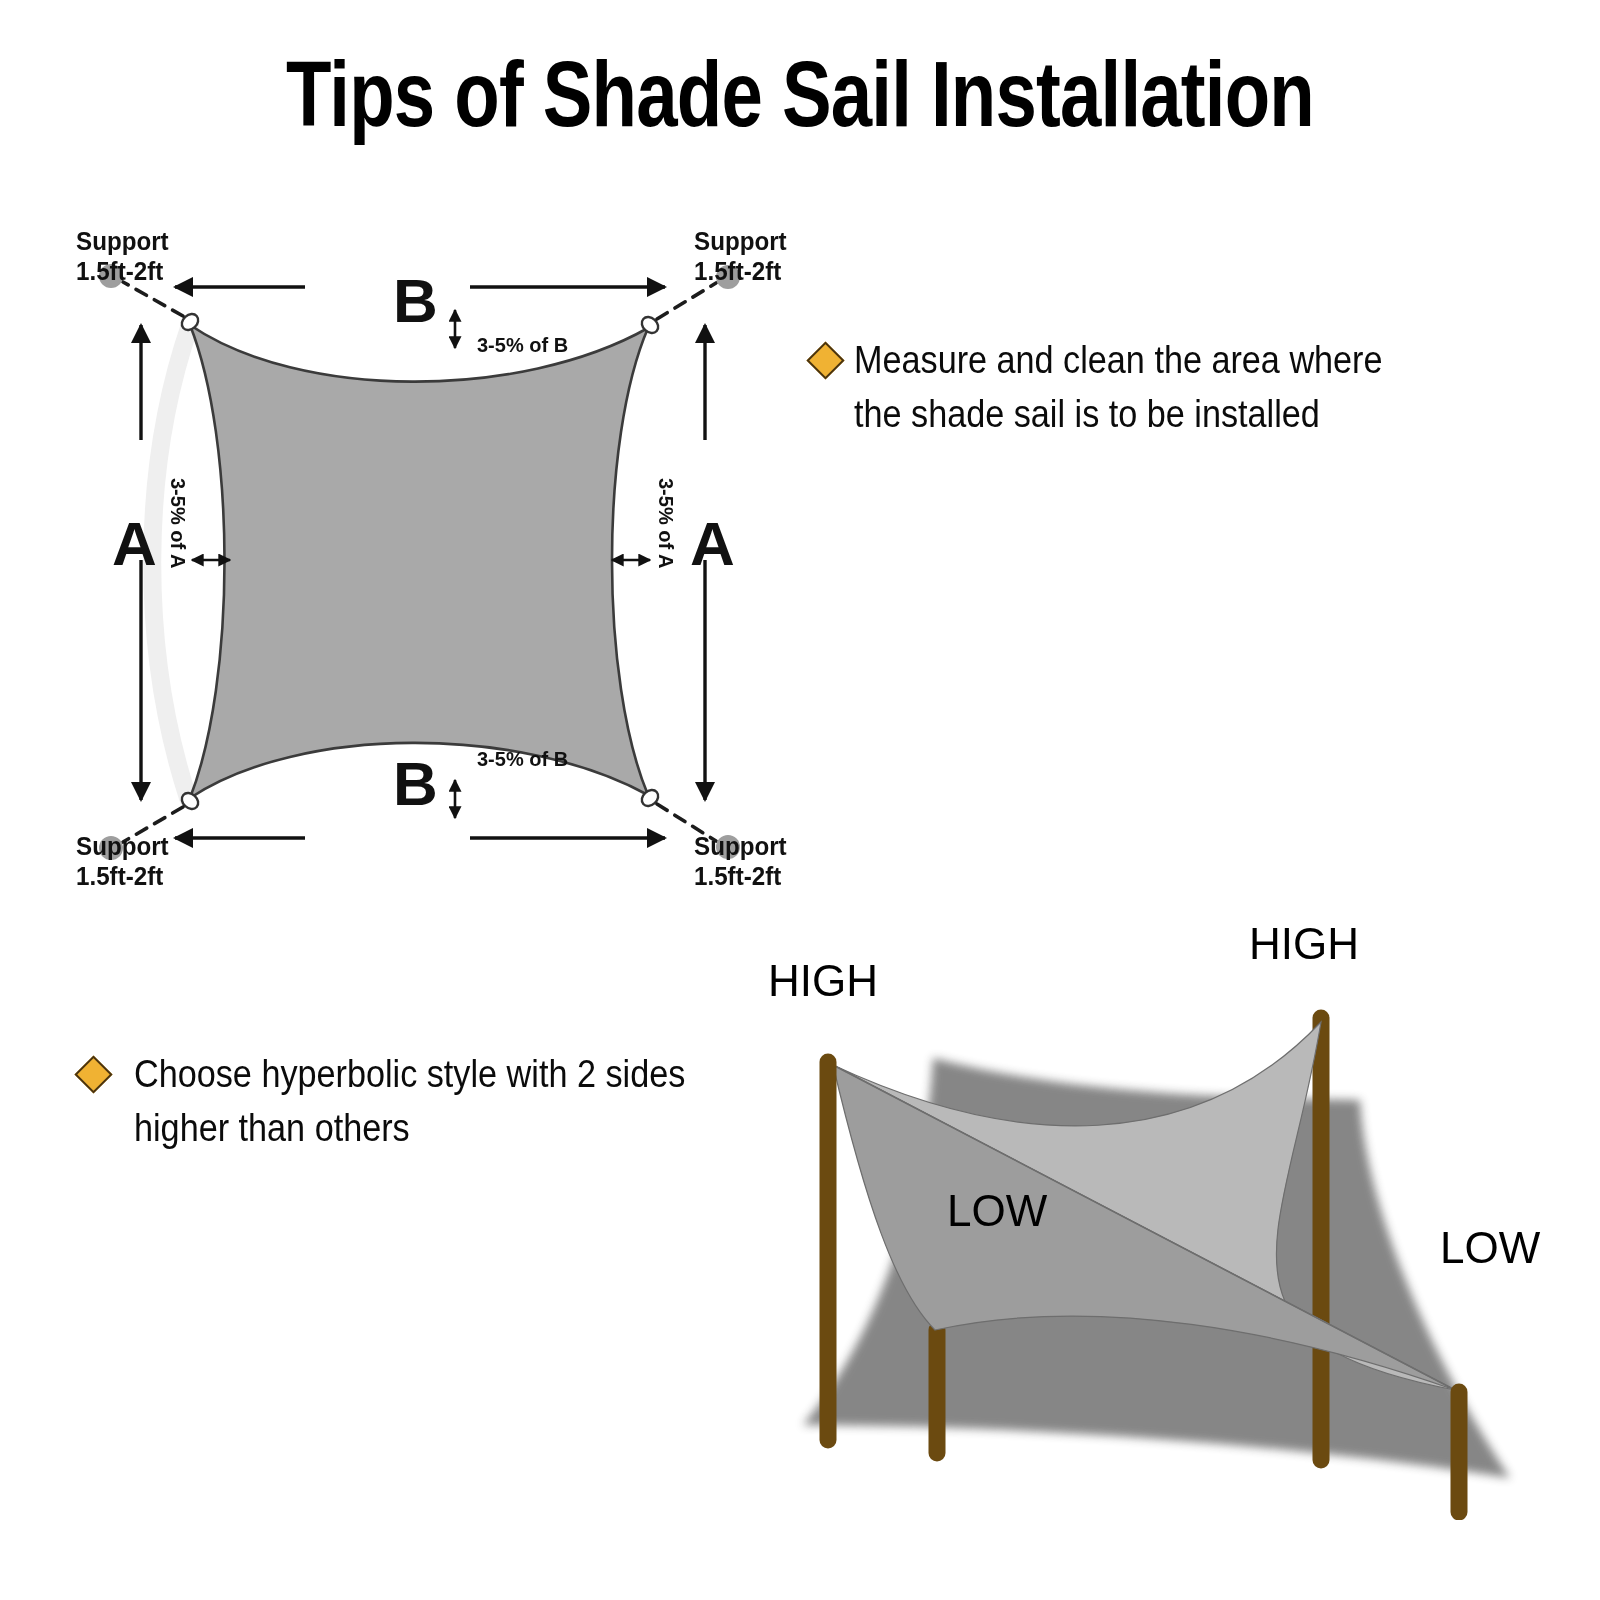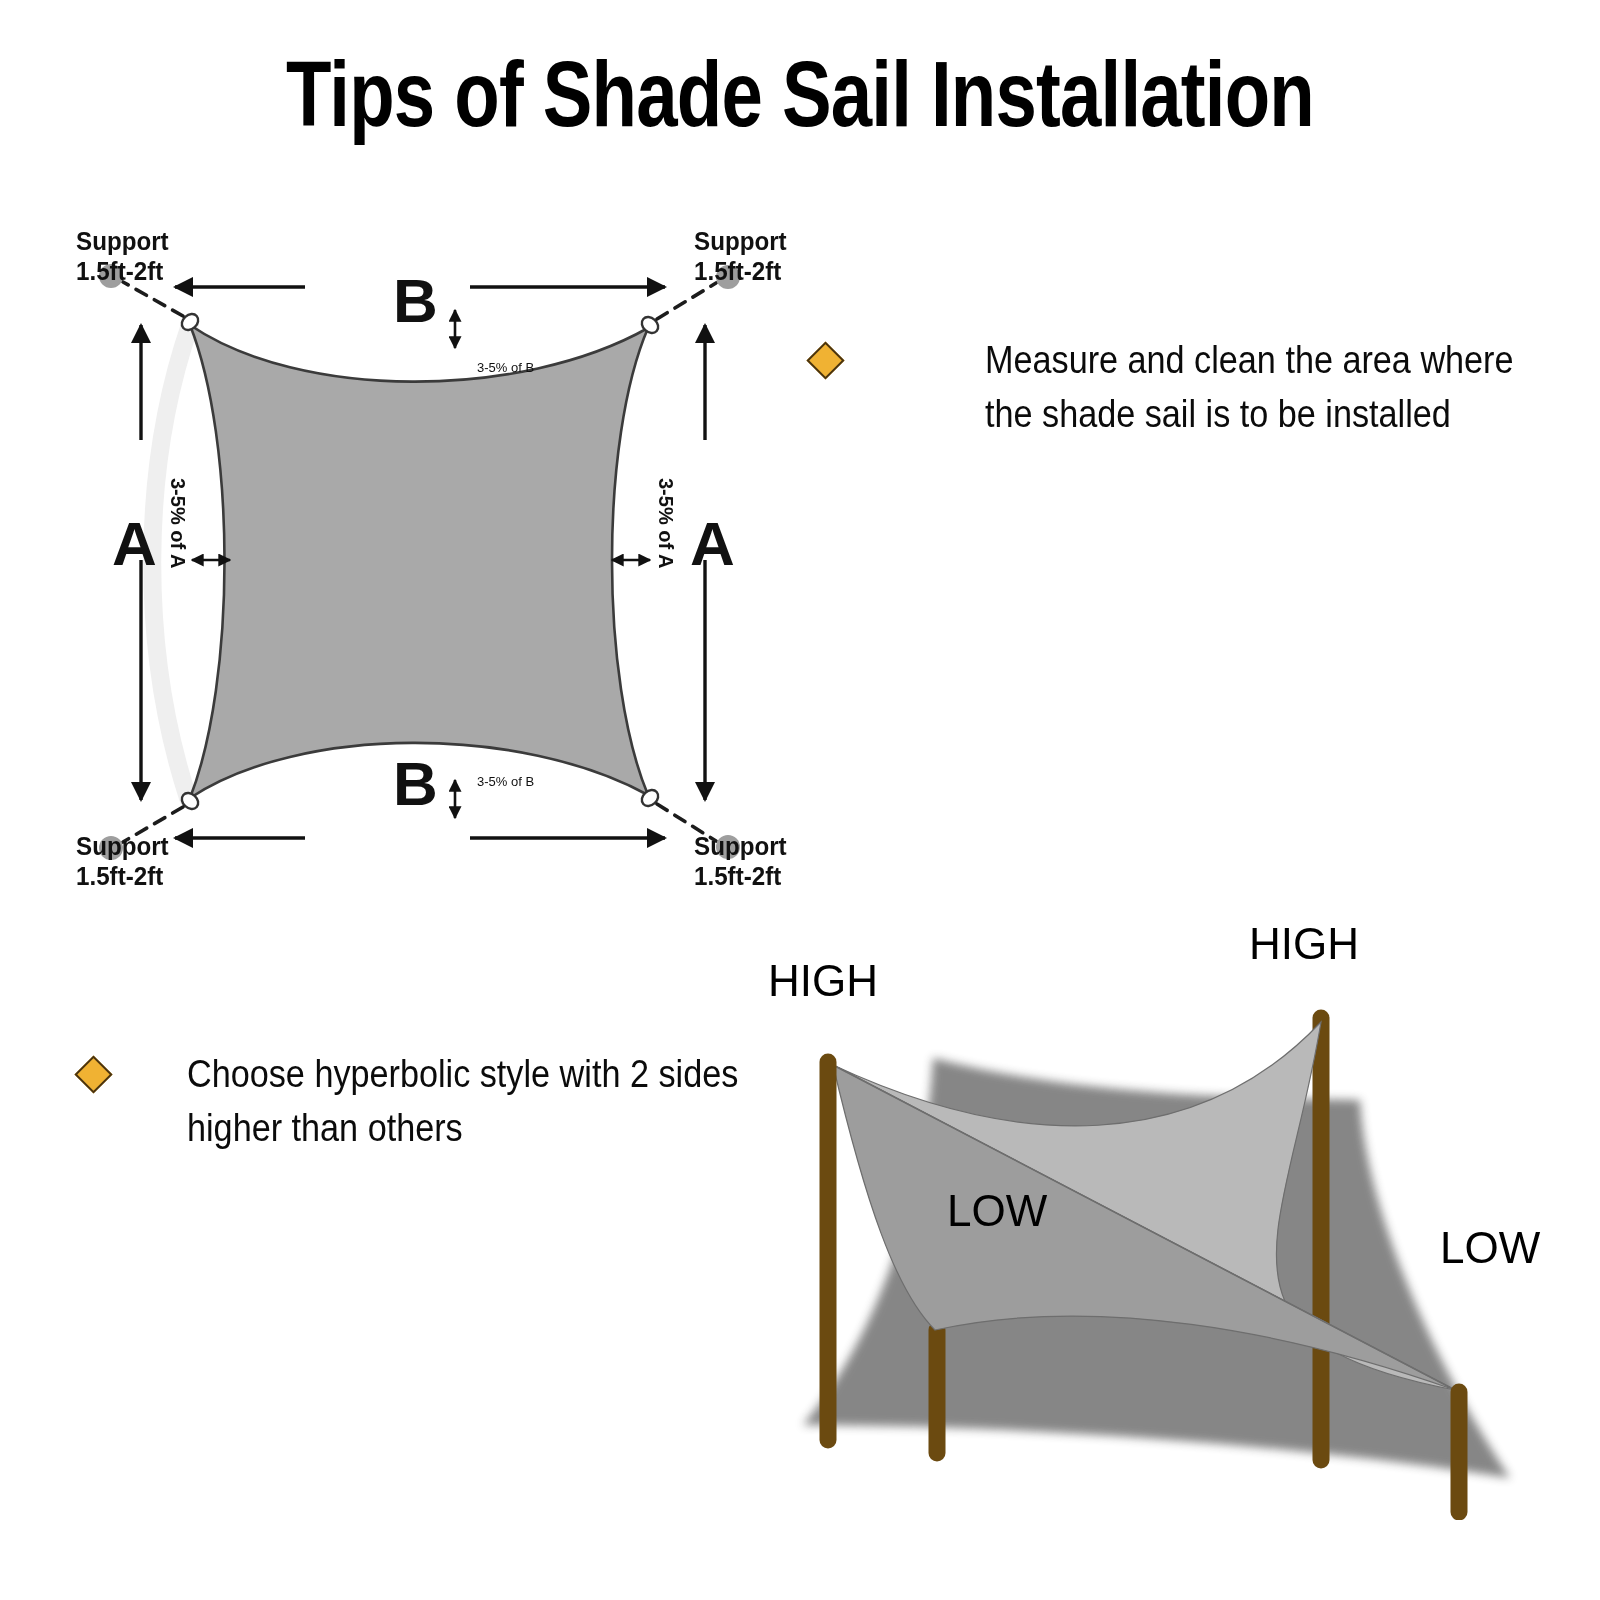--- a/index.html
+++ b/index.html
@@ -25,21 +25,20 @@
   }
 
   
   .svg-layer{position:absolute;left:0;top:0;}
 
   
   .bullet-list{position:absolute;}
   .bullet-item{
     display:flex; align-items:flex-start;
     margin-bottom:22px;
-    justify-content:space-between;
   }
   .diamond{
     flex:0 0 auto;
     width:27px;height:27px;
     margin-top:13px;
     margin-right:15px;
     background:#f0b233;
     border:2.5px solid #4a3410;
     transform:rotate(45deg);
     box-sizing:border-box;
@@ -52,35 +51,35 @@
     transform:scaleX(0.90);
     transform-origin:left top;
     white-space:pre-line;
     font-weight:400;
   }
 
   #bullets-right{ left:812px; top:334px; width:760px; }
   #bullets-right .bullet-item{ margin-bottom:36px; }
 
   #bullets-left{ left:80px; top:1048px; width:720px; }
-  #bullets-left .bullet-item{ margin-bottom:34px; }
+  #bullets-left .bullet-item{ margin-bottom:34px;gap:12px; }
   #bullets-left .bullet-text{ font-weight:500; }
 
   
   .dlabel{
     position:absolute;
     font-family:"Liberation Sans", sans-serif;
     font-weight:700;
     color:#111;
     white-space:pre-line;
     line-height:1.16;
   }
   .support-label{ font-size:26px; text-align:left; transform:scaleX(0.93); transform-origin:left top;}
   .bigletter{ font-size:62px; font-weight:700; }
-  .pct{ font-size:13px; font-weight:400;margin-top:26px; }
+  .pct{ font-size:20px; font-weight:700; }
   .pct-rot{ font-size:20px; font-weight:700; transform:rotate(90deg); transform-origin:left top; white-space:nowrap;}
   .hl-label{ font-size:44px; font-weight:400; font-family:"Liberation Sans", sans-serif; color:#000;}
 </style>
 </head>
 <body>
 
 <div id="page-title">Tips of Shade Sail Installation</div>
 
 <svg class="svg-layer" id="top-diagram-svg" width="860" height="700" style="left:40px;top:210px;">
 

